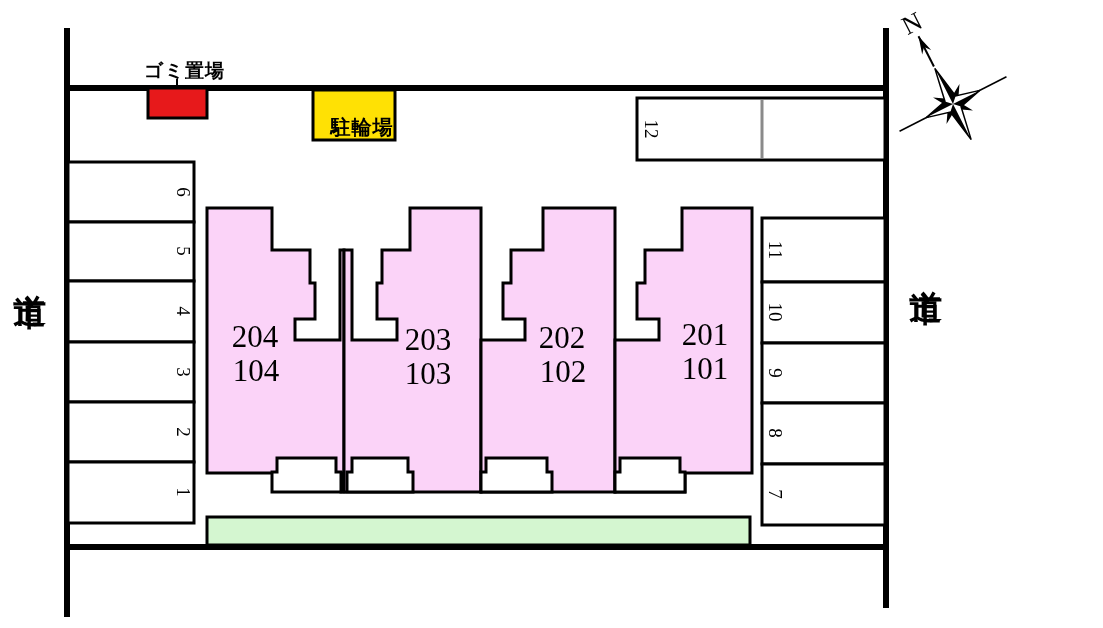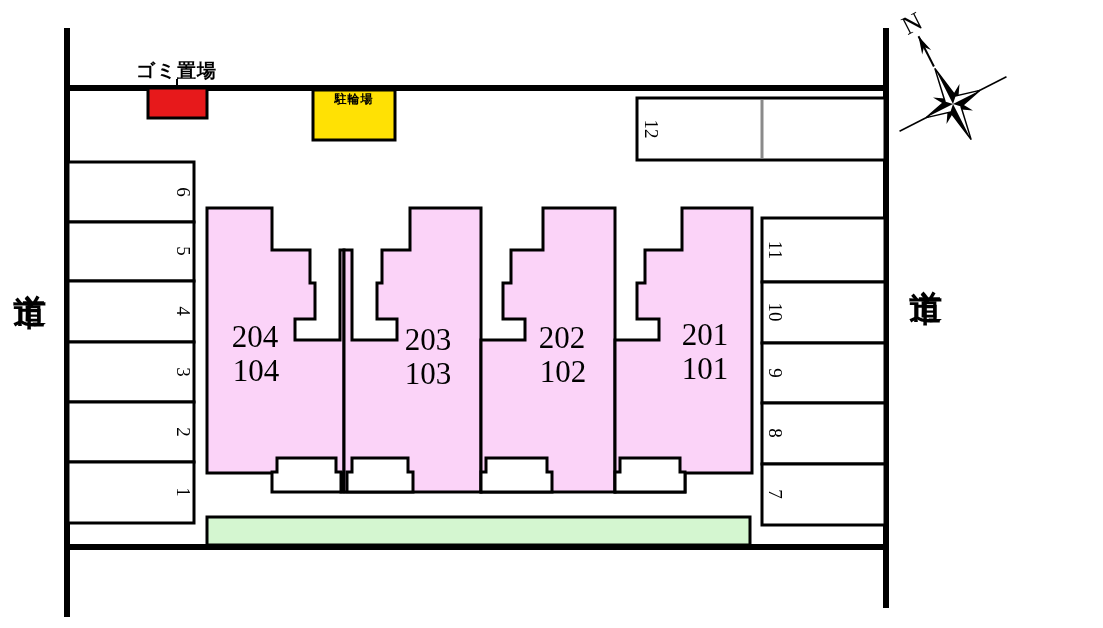--- a/index.html
+++ b/index.html
@@ -1,22 +1,22 @@
 <!DOCTYPE html>
 <html><head>
 <meta charset="utf-8">
 <style>
   html,body{margin:0;padding:0;background:#ffffff;}
   #stage{position:relative;width:1103px;height:628px;background:#ffffff;overflow:hidden;
          font-family:"Liberation Sans",sans-serif;}
   #stage svg{position:absolute;left:0;top:0;}
-  .jp-label{position:absolute;color:#000;font-weight:bold;white-space:nowrap;}
+  .jp-label{position:absolute;color:#000;font-weight:bold;white-space:nowrap;margin-left:8px;}
   #garbage-label{left:136px;top:58px;font-size:19px;letter-spacing:1px;}
-  #bike-label{left:313px;top:74px;width:82px;height:50px;display:flex;align-items:center;
-              justify-content:center;font-size:12px;letter-spacing:1px;}
+  #bike-label{left:313px;top:102px;width:82px;height:50px;display:flex;align-items:center;
+              justify-content:center;font-size:20px;letter-spacing:1px;}
   .road-label{position:absolute;writing-mode:vertical-rl;text-orientation:upright;
               font-family:"Liberation Serif",serif;font-weight:bold;font-size:33px;line-height:1.05;}
   #road-label-left{left:12px;top:268px;}
   #road-label-right{left:908px;top:264px;}
   .pnum{font-family:"Liberation Serif",serif;font-size:19px;fill:#000;}
   .unitnum{font-family:"Liberation Serif",serif;font-size:31px;fill:#000;}
   .nlabel{font-family:"Liberation Serif",serif;font-size:26px;fill:#000;}
 </style>
 </head>
 <body>

